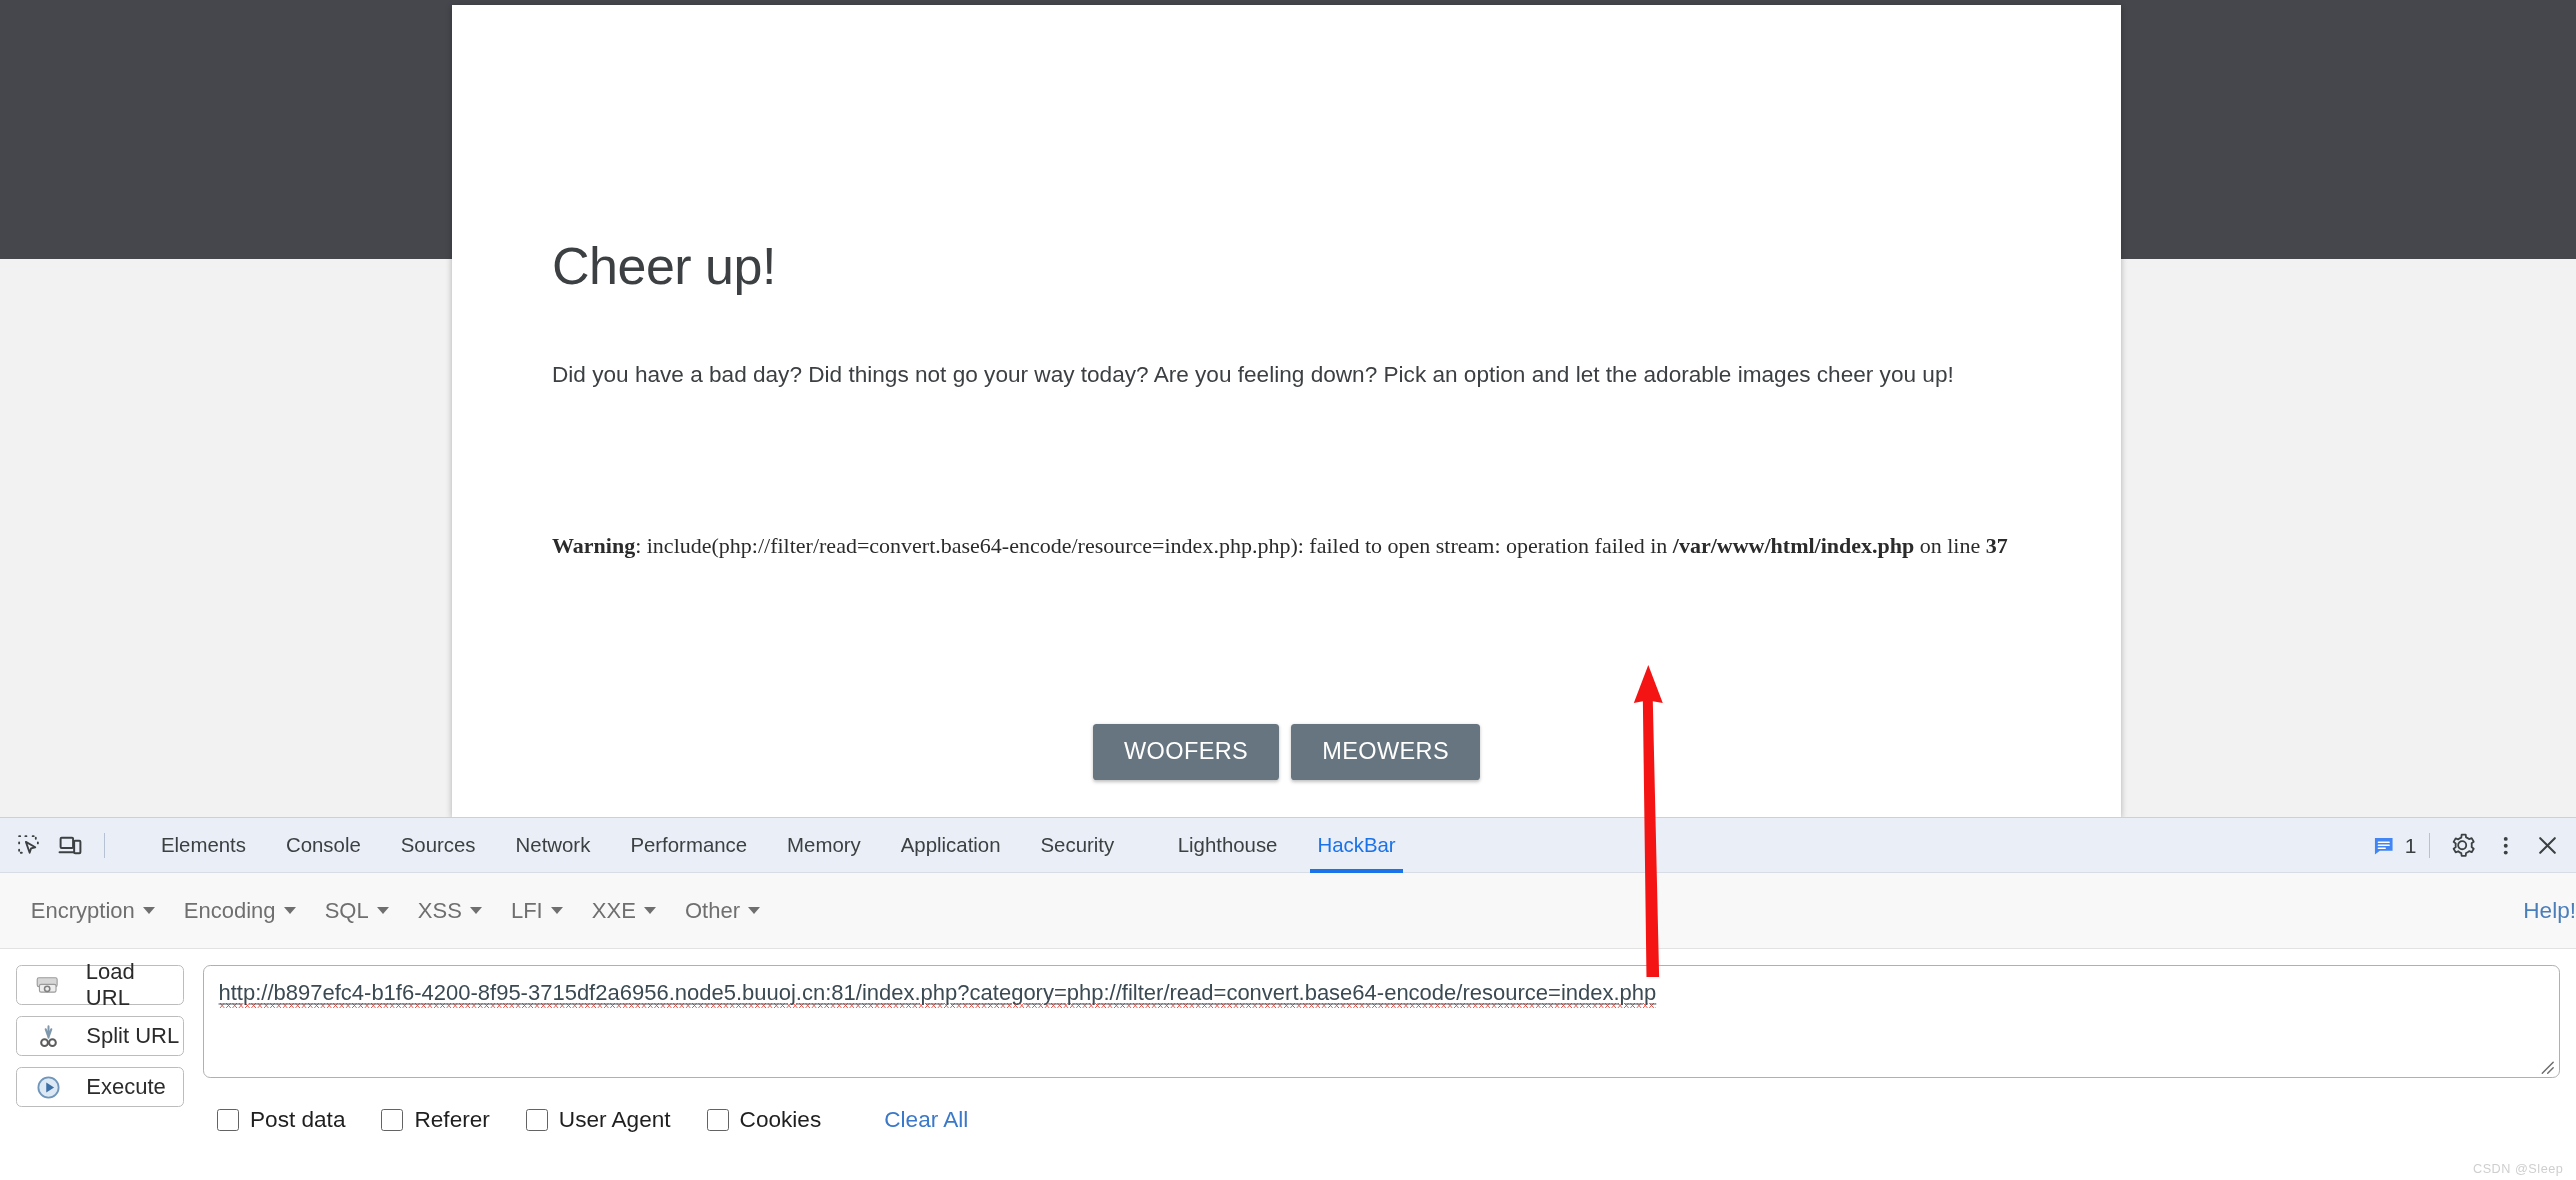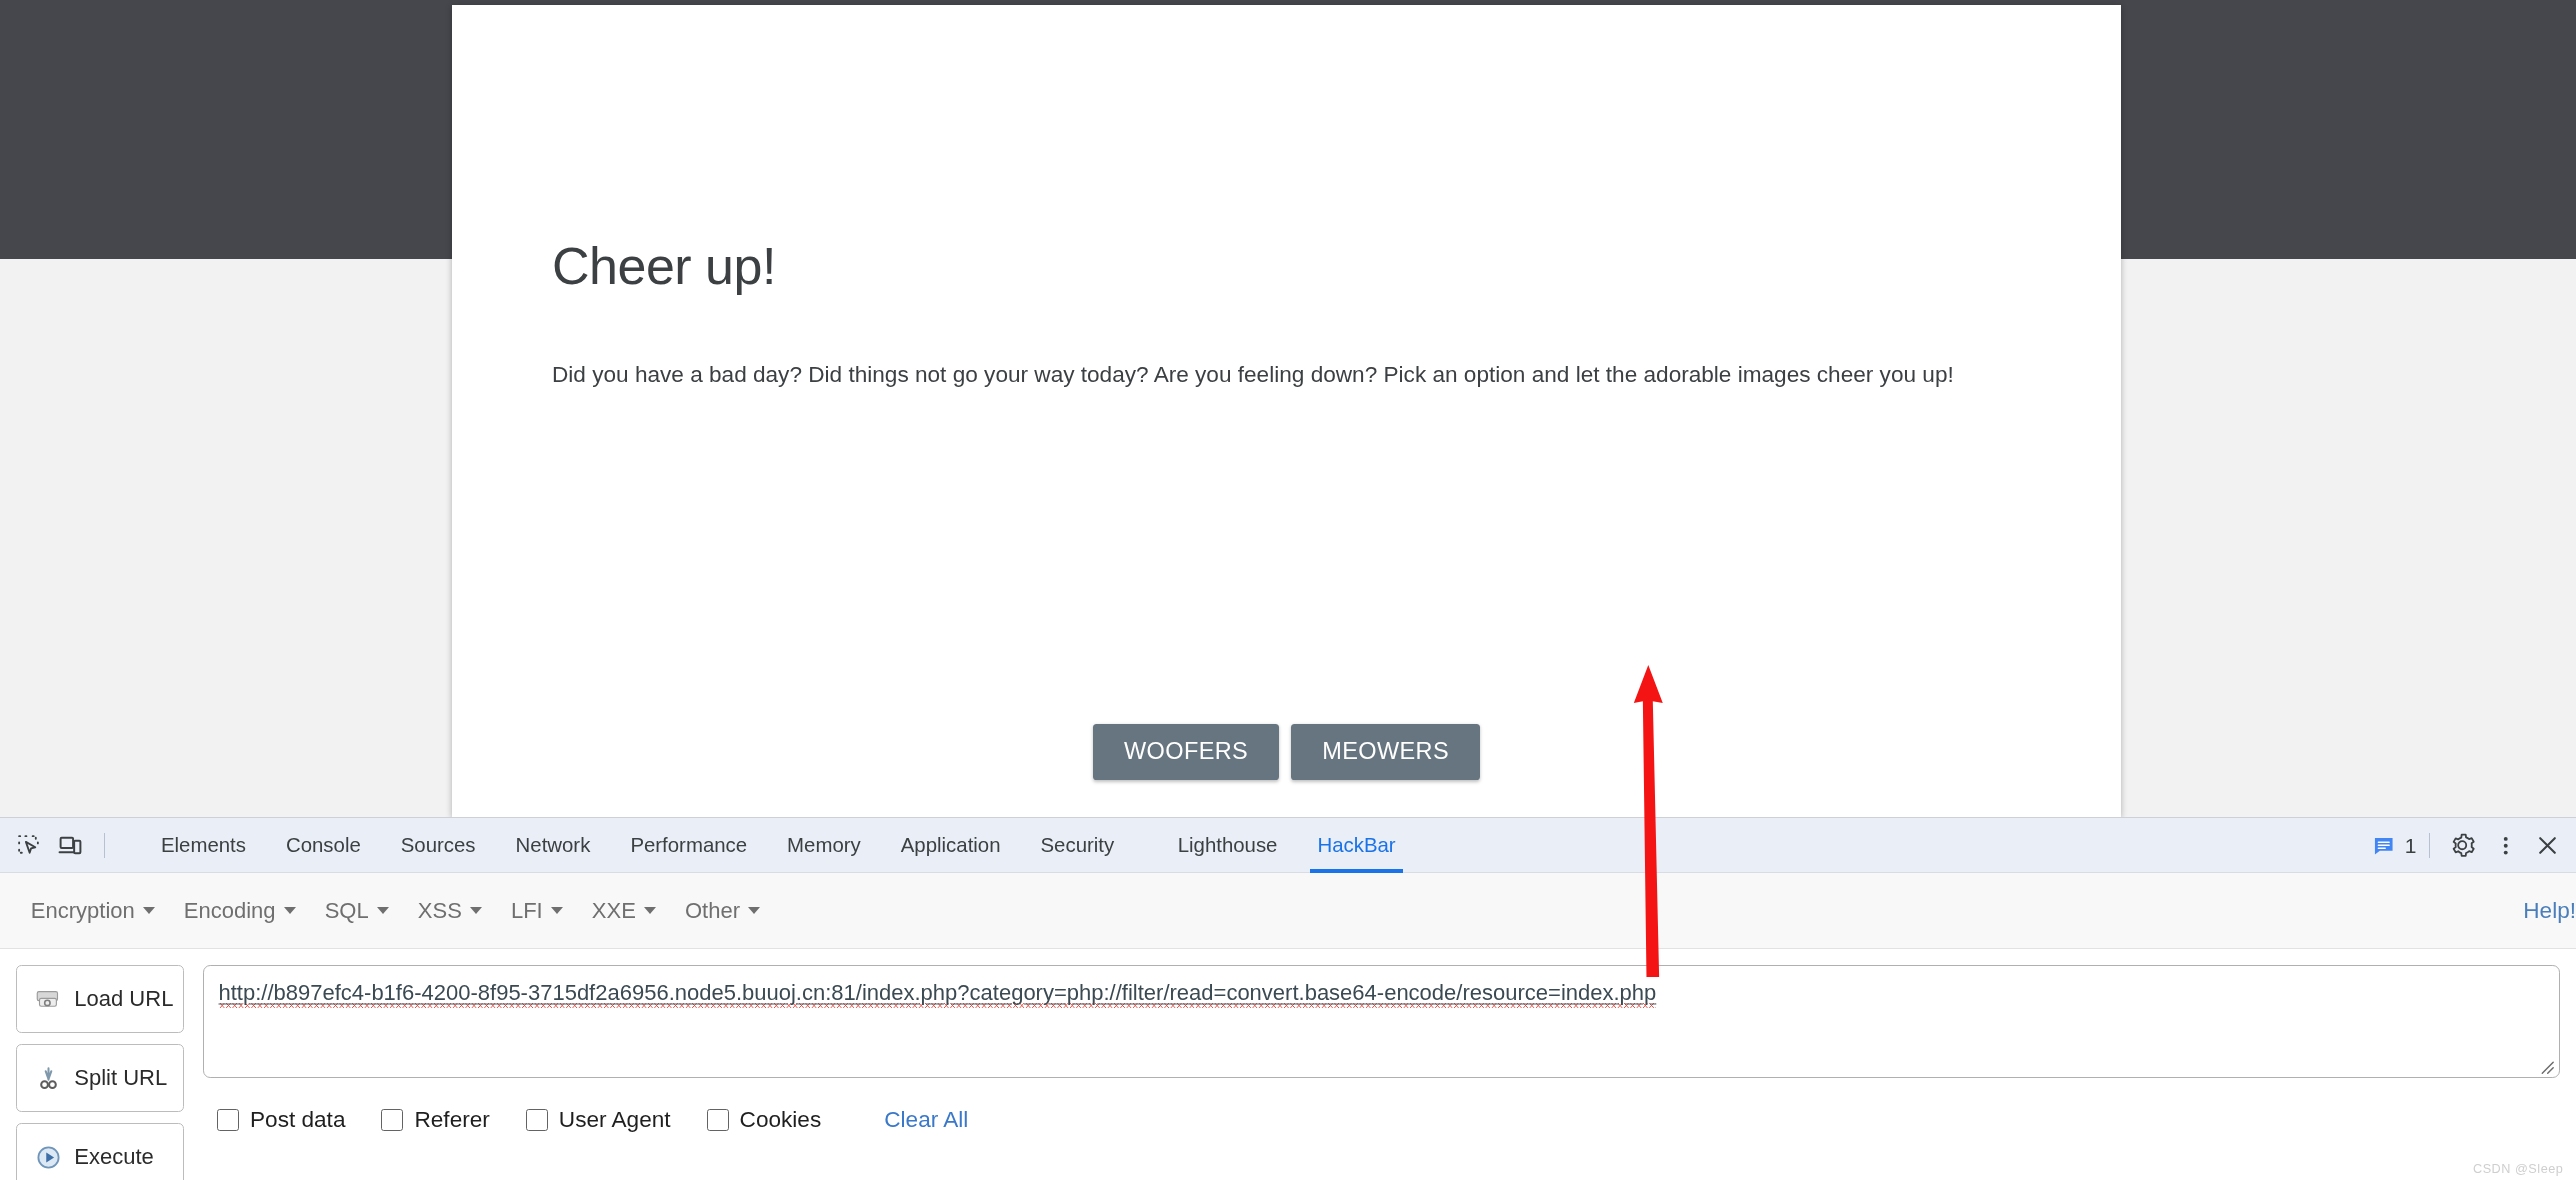--- a/index.html
+++ b/index.html
@@ -169,26 +169,26 @@
   .hb-body {
     position: relative;
     padding: 14.5px 0 0 0;
     height: 248px;
   }
   .hb-actions {
     position: absolute; left: 16.3px; top: 16.3px;
     display: flex; flex-direction: column; gap: 11px;
   }
   .hb-act-btn {
-    width: 168px; height: 68px;
+    width: 168px; height: 40px;
     background: #ffffff;
     border: 0.9px solid #bcbcbc;
     border-radius: 5.4px;
     display: flex; align-items: center;
-    padding-left: 18px; gap: 12px;
+    padding-left: 18px; gap: 24px;
     font-size: 22px; color: #2b2b2b;
     cursor: pointer;
     font-family: "Liberation Sans", sans-serif;
   }
   .hb-urlbox {
     position: absolute; left: 203px; top: 16.3px;
     width: 2357px; height: 113px;
     border: 0.9px solid #b0b0b0;
     border-radius: 7.2px;
     background: #ffffff;
@@ -254,20 +254,23 @@
 
   <div class="page-area">
     <div class="page-topbar"></div>
 
     <div class="page-card">
 
       <h1 class="cheer-title">Cheer up!</h1>
 
       <p class="cheer-desc">Did you have a bad day? Did things not go your way today? Are you feeling down? Pick an option and let the adorable images cheer you up!</p>
 
+      <div class="warn-block warn-1">
+        <b>Warning</b><span>: include(php://filter/read=convert.base64-encode/resource=index.php.php): failed to open stream: operation failed in </span><b>/var/www/html/index.php</b><span> on line </span><b>37</b>
+      </div>
 
 
       <div class="btn-row">
         <button class="cheer-btn">WOOFERS</button>
         <button class="cheer-btn">MEOWERS</button>
       </div>
 
     </div>
   </div>
 

